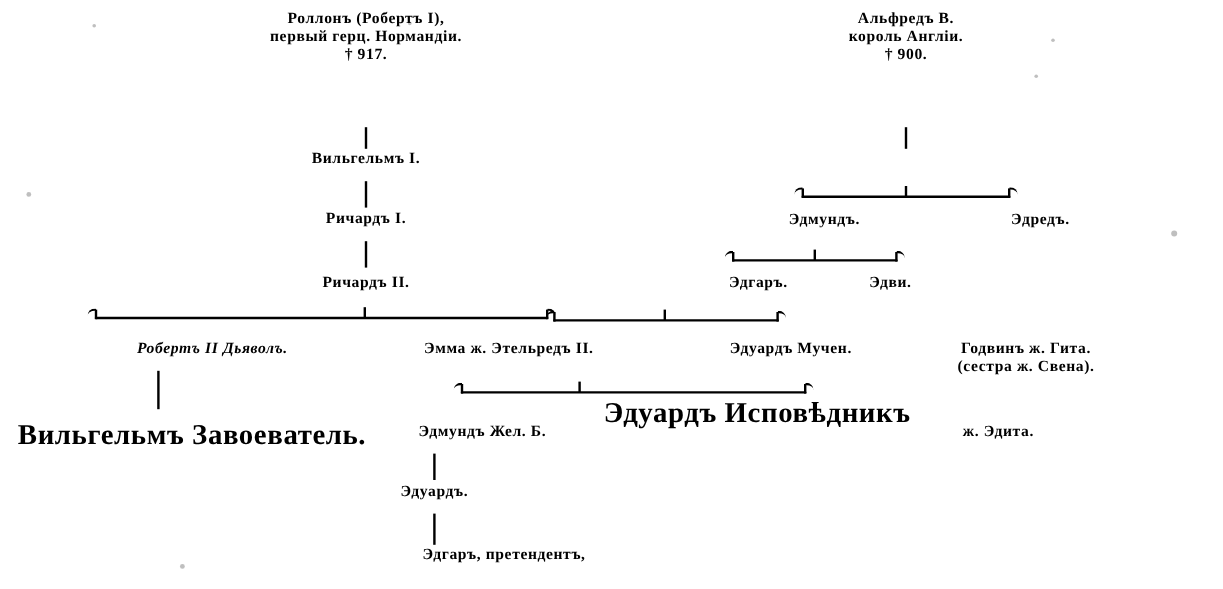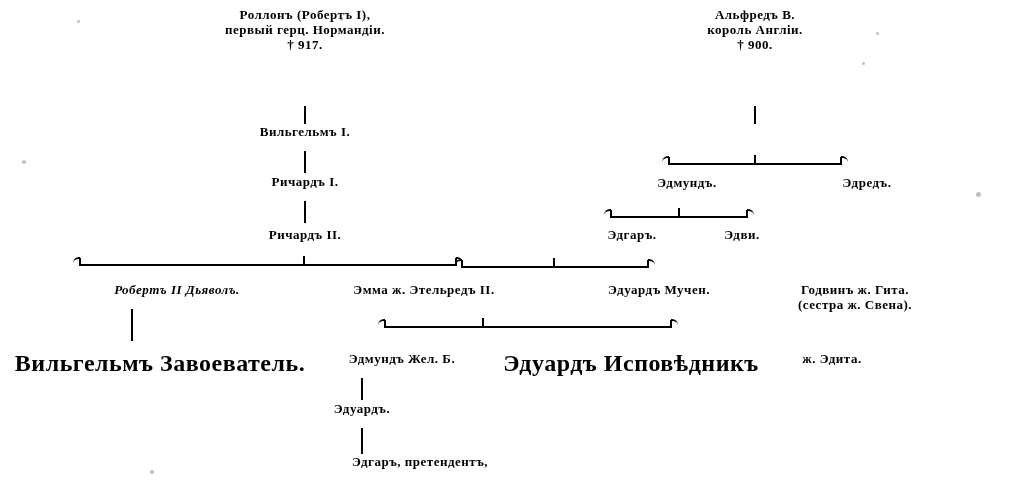--- a/index.html
+++ b/index.html
@@ -174,21 +174,21 @@
     <div class="bar"></div>
       <div class="capL"></div>
       <div class="capR"></div>
     <div class="tipL"></div>
       <div class="tipR"></div>
     <div class="peak" style="left:104px;"></div>
   </div>
 
   <div class="node n-lg" style="left:160px; top:350px;">Вильгельмъ Завоеватель.</div>
   <div class="node n-md" style="left:402px; top:352px;">Эдмундъ Жел. Б.</div>
-  <div class="node n-lg" style="left:631px; top:350px;text-align:center;">Эдуардъ Исповѣдникъ</div>
+  <div class="node n-lg" style="left:631px; top:332px;text-align:center;">Эдуардъ Исповѣдникъ</div>
   <div class="node n-md" style="left:832px; top:352px;">ж. Эдита.</div>
 
   <div class="vline" style="left:361px; top:378px; height:22px;"></div>
 
   <div class="node n-md" style="left:362px; top:402px;">Эдуардъ.</div>
 
   <div class="vline" style="left:361px; top:428px; height:26px;"></div>
 
   <div class="node n-md" style="left:420px; top:455px;">Эдгаръ, претендентъ,</div>
 

